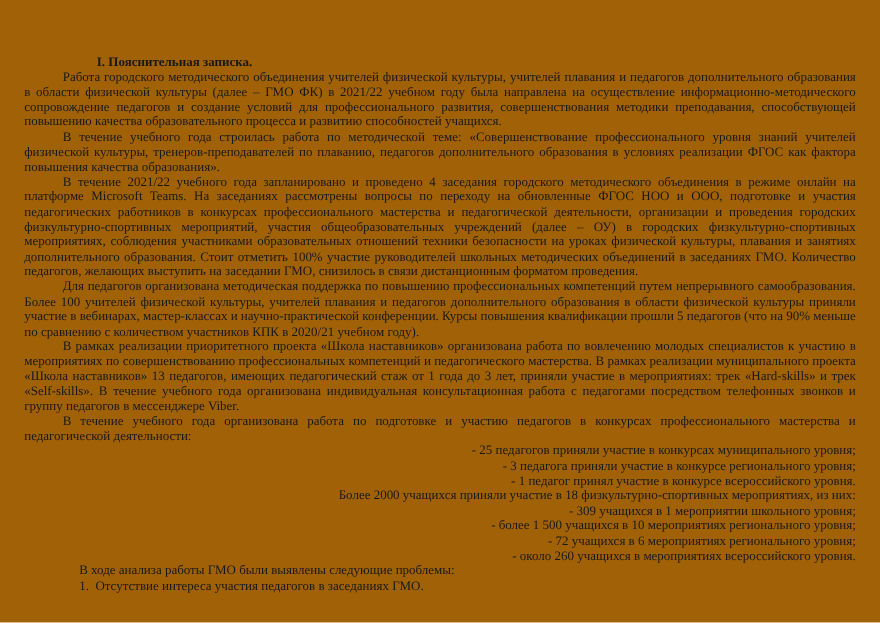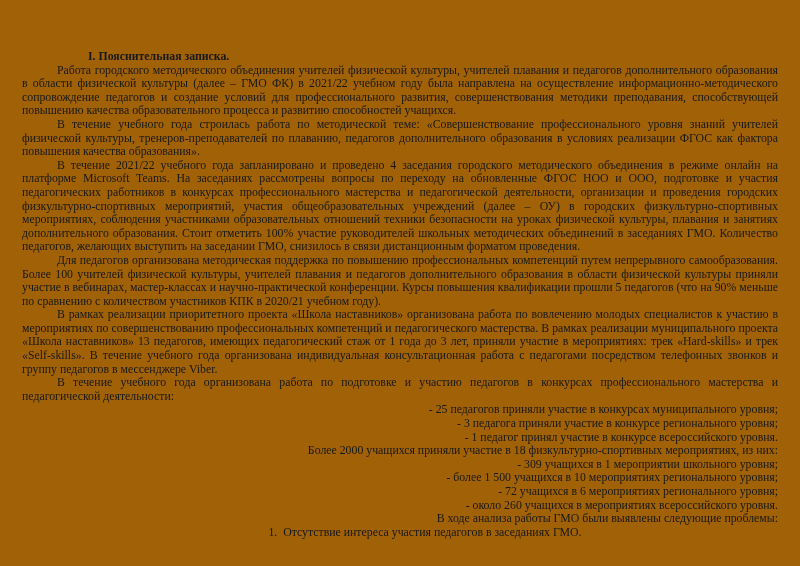--- a/index.html
+++ b/index.html
@@ -37,25 +37,25 @@
   .paragraph {
     text-align: justify;
     text-indent: 35px;
   }
   .list-line {
     padding-left: 60px;
     text-align: right;
   }
   .intro-line {
     padding-left: 50px;
-    text-align: right;
+    text-align: left;
   }
   .numbered-line {
     padding-left: 50px;
-    text-align: center;
+    text-align: left;
     white-space: pre-wrap;
   }
 </style>
 </head>
 <body>
 
 <div class="page">
   <h1 class="doc-heading">I. Пояснительная записка.</h1>
   <div>
       <p class="line paragraph">Работа городского методического объединения учителей физической культуры, учителей плавания и педагогов дополнительного образования в области физической культуры (далее – ГМО ФК) в 2021/22 учебном году была направлена на осуществление информационно-методического сопровождение педагогов и создание условий для профессионального развития, совершенствования методики преподавания, способствующей повышению качества образовательного процесса и развитию способностей учащихся.</p>

